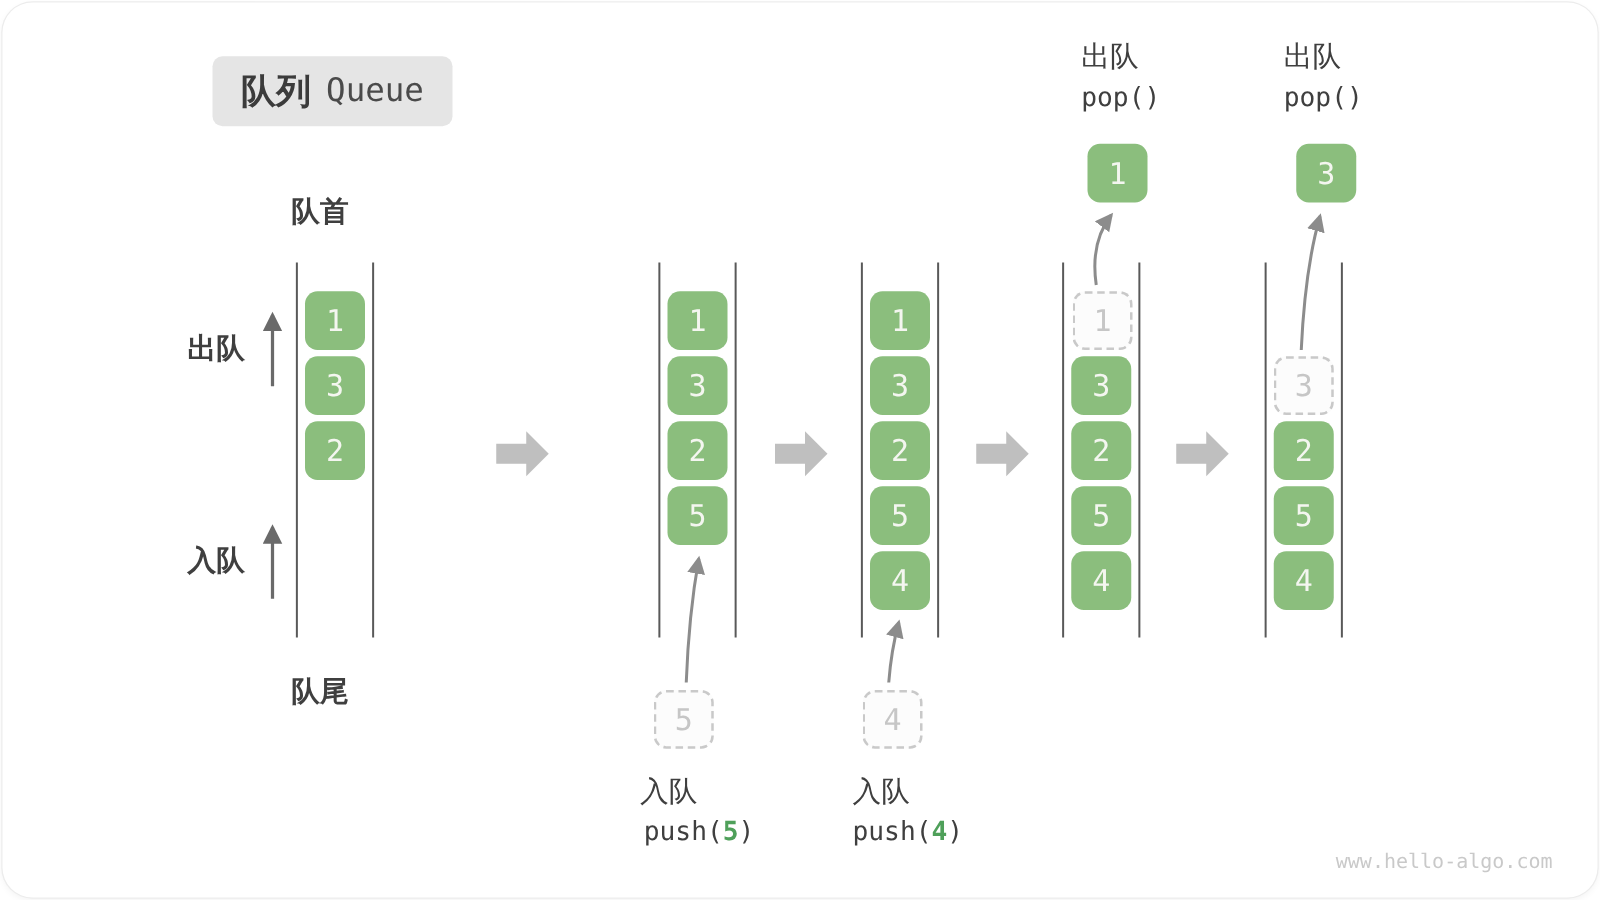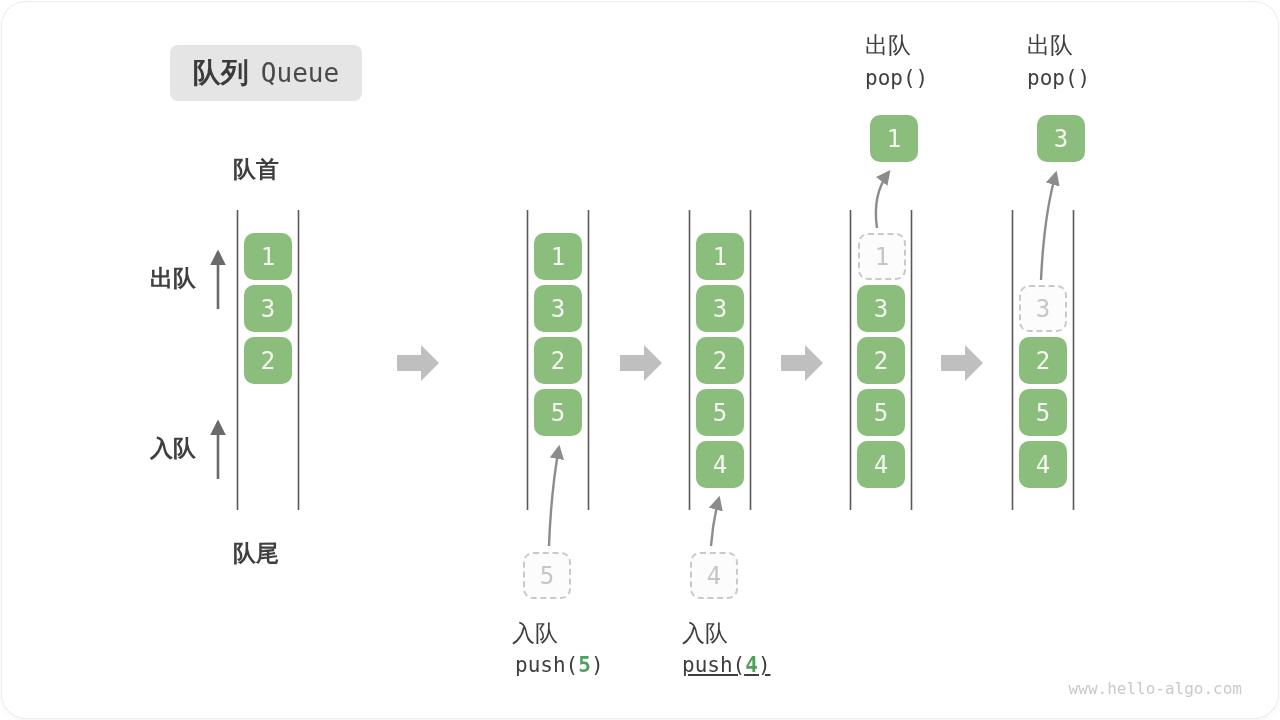--- a/index.html
+++ b/index.html
@@ -98,21 +98,21 @@
   <div class="zh-reg" style="left:512px;top:618px;">入队</div>
   <div class="code" style="left:515px;top:653px;"><span>push(</span><span class="arg">5</span><span>)</span></div>
 
   <div class="box" style="left:696px;top:233px;">1</div>
   <div class="box" style="left:696px;top:285px;">3</div>
   <div class="box" style="left:696px;top:337px;">2</div>
   <div class="box" style="left:696px;top:389px;">5</div>
   <div class="box" style="left:696px;top:441px;">4</div>
   <div class="box dashed" style="left:690px;top:552px;">4</div>
   <div class="zh-reg" style="left:682px;top:618px;">入队</div>
-  <div class="code" style="left:682px;top:653px;text-decoration:underline;"><span>push(</span><span class="arg">4</span><span>)</span></div>
+  <div class="code" style="left:682px;top:653px;"><span>push(</span><span class="arg">4</span><span>)</span></div>
 
   <div class="zh-reg" style="left:865px;top:30px;">出队</div>
   <div class="code" style="left:865px;top:66px;">pop()</div>
   <div class="box" style="left:870px;top:115px;">1</div>
   <div class="box dashed" style="left:858px;top:233px;">1</div>
   <div class="box" style="left:857px;top:285px;">3</div>
   <div class="box" style="left:857px;top:337px;">2</div>
   <div class="box" style="left:857px;top:389px;">5</div>
   <div class="box" style="left:857px;top:441px;">4</div>
 

